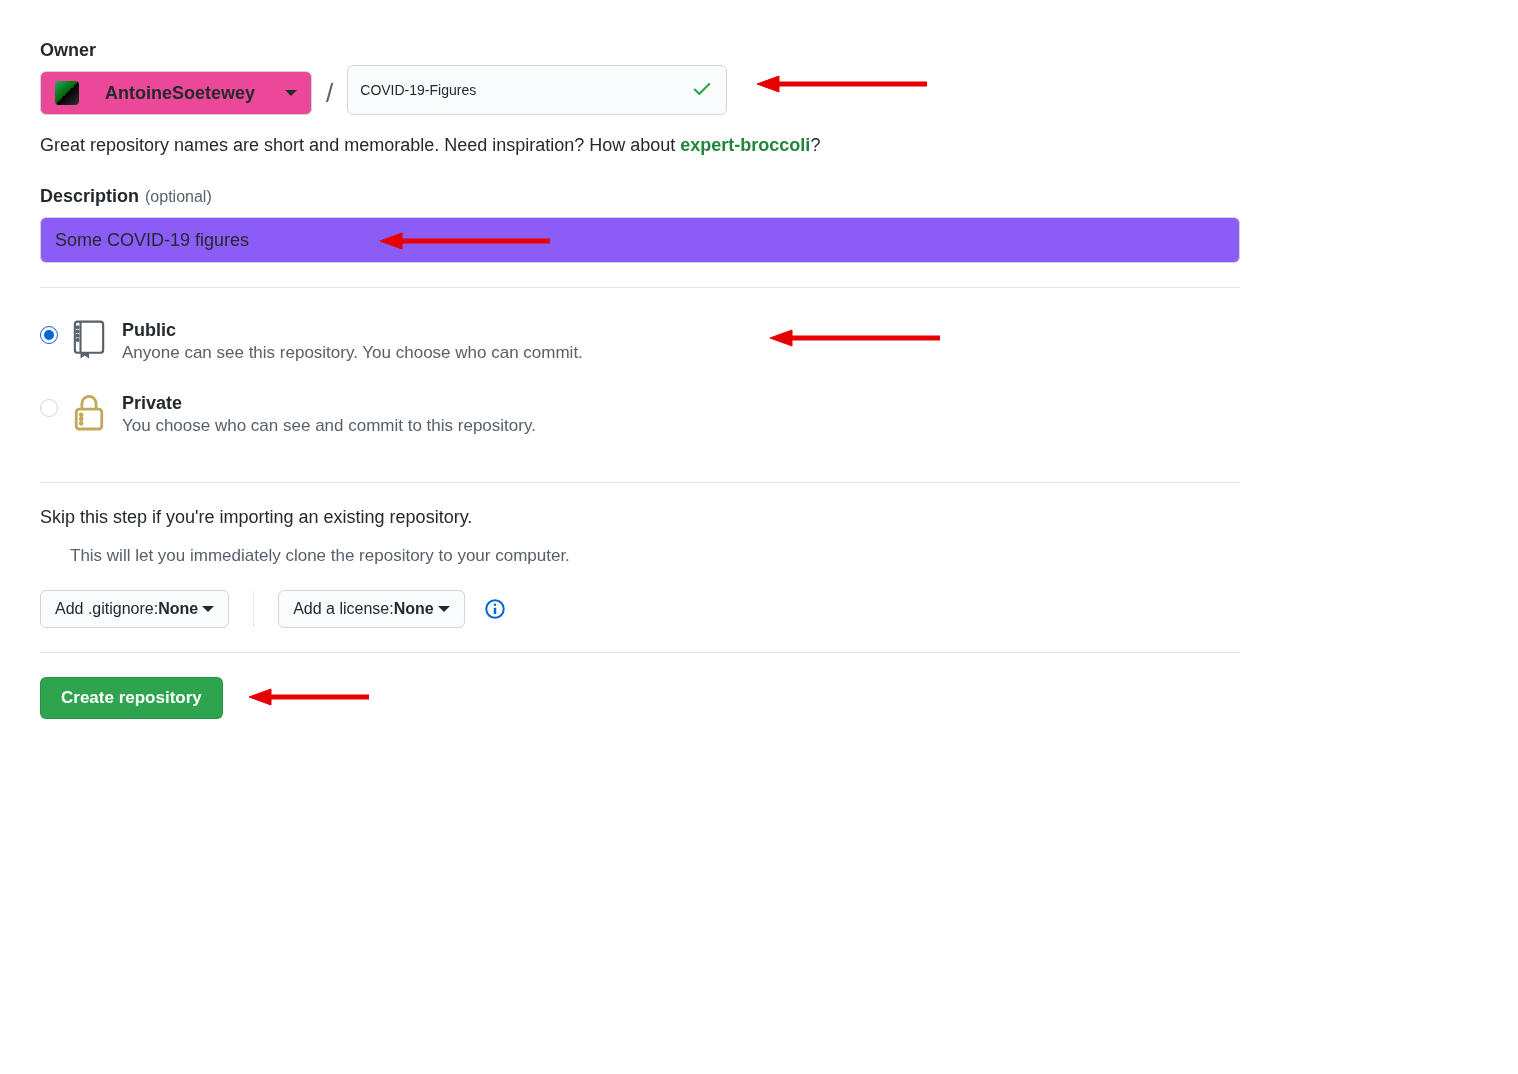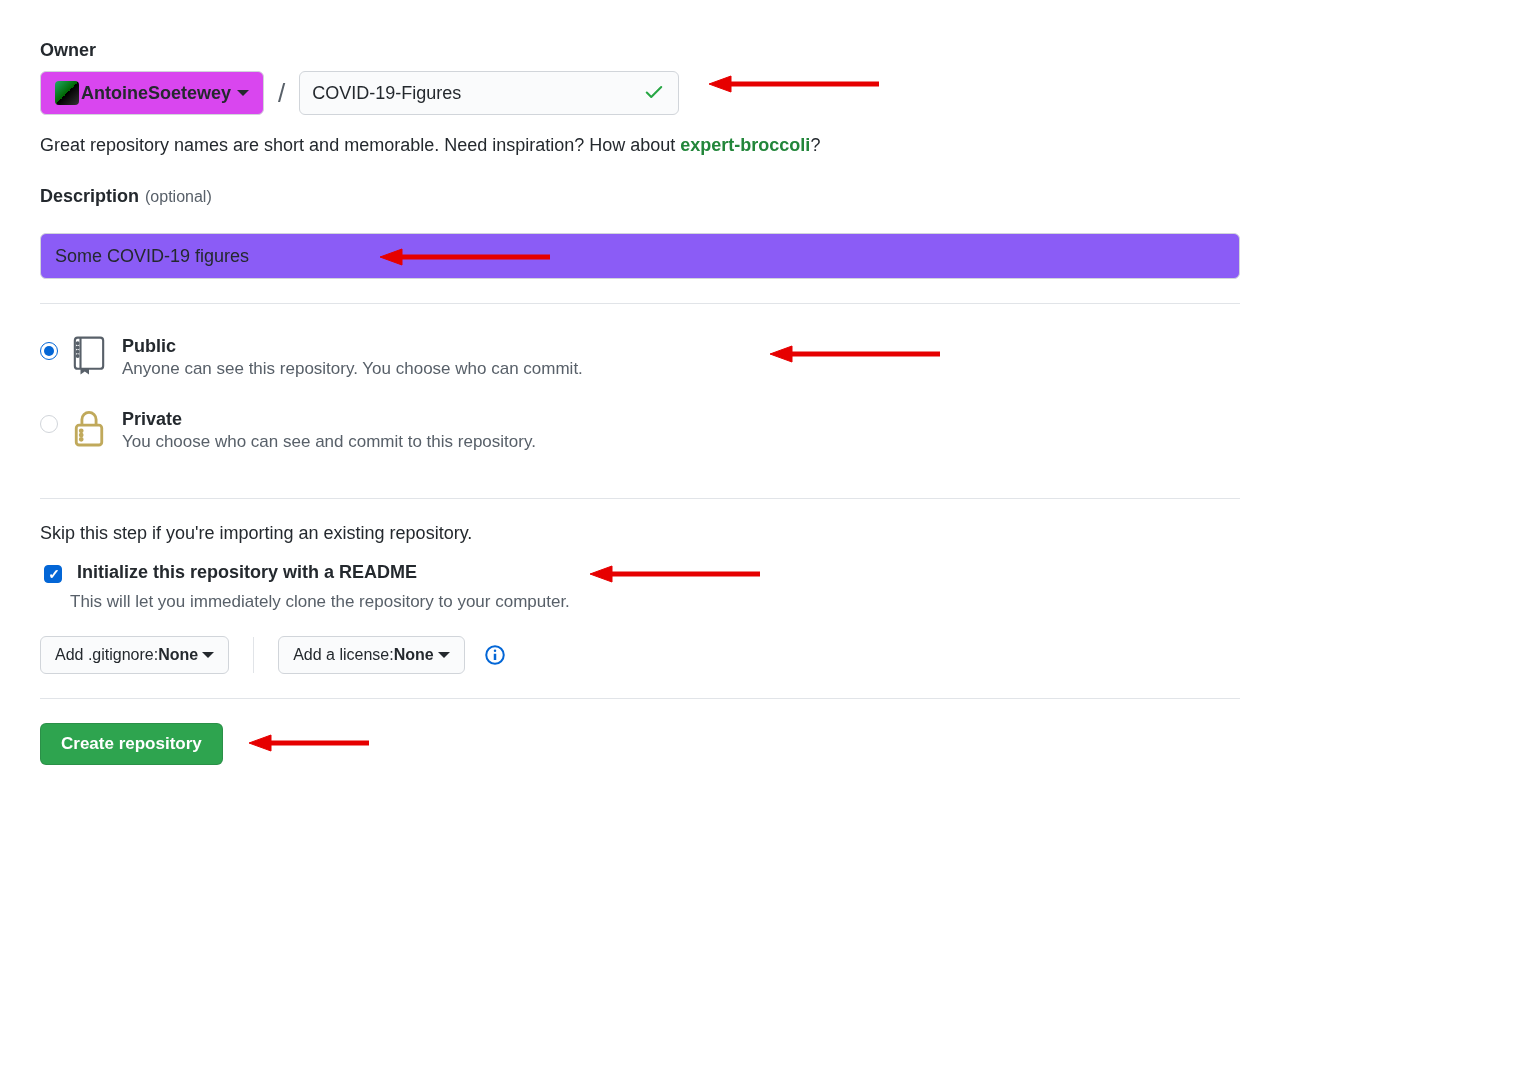--- a/index.html
+++ b/index.html
@@ -11,35 +11,35 @@
     background: #fff;
     font-size: 14px;
   }
   .container { max-width: 1200px; }
   .field-row { display: flex; align-items: flex-start; gap: 0; margin-bottom: 20px; }
   .field-group { display: flex; flex-direction: column; }
   .label { font-weight: 600; font-size: 18px; margin-bottom: 10px; display:flex; align-items:center; gap:6px;}
   .label .optional { font-weight: 400; color: #586069; font-size: 16px;}
   .required-asterisk { color: #cb2431; font-weight:600;}
   .owner-btn {
-    display: inline-flex; align-items: center; gap: 2px;
+    display: inline-flex; align-items: center; gap: 26px;
     padding: 16px 14px; font-size: 18px; font-weight: 600;
-    background: #d946ef; border: 1px solid #d1d5da; border-radius: 6px;
+    background: #ec4899; border: 1px solid #d1d5da; border-radius: 6px;
     cursor: pointer; color: #24292e; height: 44px;
   }
   .owner-btn .avatar {
     width: 24px; height: 24px; border-radius: 4px;
     background: linear-gradient(135deg,#2a6 0%,#060 50%,#000 50%,#333 100%);
     display:inline-block;
   }
   .caret-down { width:0;height:0;border-left:6px solid transparent;border-right:6px solid transparent;border-top:6px solid #24292e; margin-left:4px;}
   .slash { font-size: 26px; color: #586069; padding: 0 14px; align-self: flex-end; line-height:44px;}
   .text-input {
-    padding: 8px 12px; font-size: 18px; border: 1px solid #d1d5da; border-radius: 6px;
-    background: #fafbfc; color: #24292e; height: 44px; width: 380px;
+    padding: 8px 12px; font-size: 14px; border: 1px solid #d1d5da; border-radius: 6px;
+    background: #fafbfc; color: #24292e; height: 50px; width: 380px;
   }
   .repo-name-wrap { position: relative; }
   .check-icon { position: absolute; right: 14px; top: 50%; transform: translateY(-50%); color: #28a745; }
   .hint { font-size: 18px; color: #24292e; margin-bottom: 30px; }
   .hint .suggestion { color: #22863a; font-weight:600; }
   .desc-input {
     width: 100%; padding: 8px 14px; font-size: 18px; border: 1px solid #d1d5da;
     border-radius: 6px; background: #8b5cf6; color: #24292e; height: 46px;
   }
   hr { border: none; border-top: 1px solid #e1e4e8; margin: 24px 0; }
@@ -121,21 +121,21 @@
           <line x1="170" y1="12" x2="18" y2="12" stroke-width="5"></line>
           <polygon points="0,12 22,4 22,20"></polygon>
         </svg>
     </span>
   </div>
 
   <div class="hint">
     <span>Great repository names are short and memorable. Need inspiration? How about </span><a class="suggestion">expert-broccoli</a><span>?</span>
   </div>
 
-  <div class="field-group" style="margin-bottom:4px;gap:16px;">
+  <div class="field-group" style="margin-bottom:4px;">
     <div class="label">
       <span>Description</span>
       <span class="optional">(optional)</span>
     </div>
     <div style="position:relative;">
       <input class="desc-input" type="text" value="Some COVID-19 figures" style="">
       <span style="position:absolute; left:340px; top:12px;">
         <svg class="arrow-svg" width="170" height="24">
             <line x1="170" y1="12" x2="18" y2="12" stroke-width="5"></line>
             <polygon points="0,12 22,4 22,20"></polygon>
@@ -187,32 +187,20 @@
     <span class="vis-text">
       <div class="title">Private</div>
       <div class="subtitle">You choose who can see and commit to this repository.</div>
     </span>
   </label>
 
   <hr>
 
   <div class="skip-note">Skip this step if you're importing an existing repository.</div>
 
-  <div style="position:relative;">
-    <div class="checkbox-row">
-      <input type="checkbox" class="checkbox" checked="" style="">
-      <span class="cb-label">Initialize this repository with a README</span>
-    </div>
-    <span style="position:absolute; left:550px; top:0px;">
-      <svg class="arrow-svg" width="170" height="24">
-          <line x1="170" y1="12" x2="18" y2="12" stroke-width="5"></line>
-          <polygon points="0,12 22,4 22,20"></polygon>
-        </svg>
-    </span>
-  </div>
   <div class="cb-sub">This will let you immediately clone the repository to your computer.</div>
 
   <div class="button-row">
     <button class="select-btn">
       <span>Add .gitignore: </span>
         <span class="strong">None</span>
       <span class="caret-down"></span>
     </button>
     <span class="vdivider"></span>
     <button class="select-btn">

